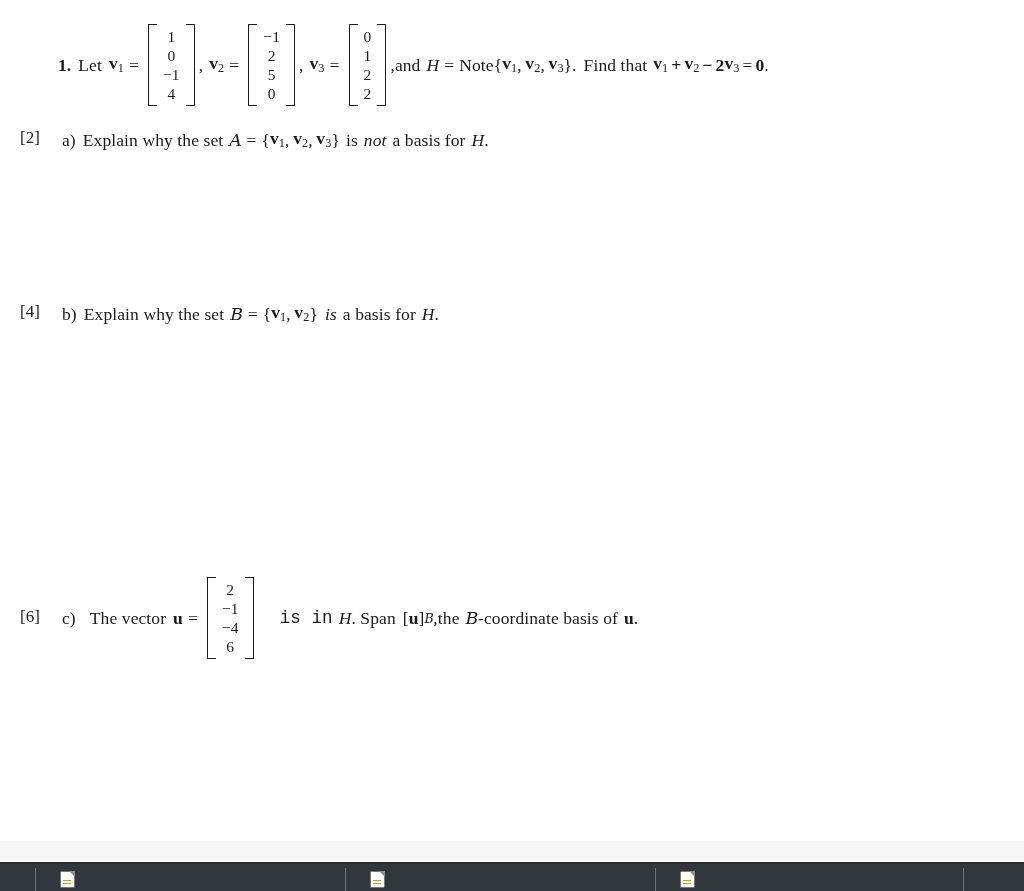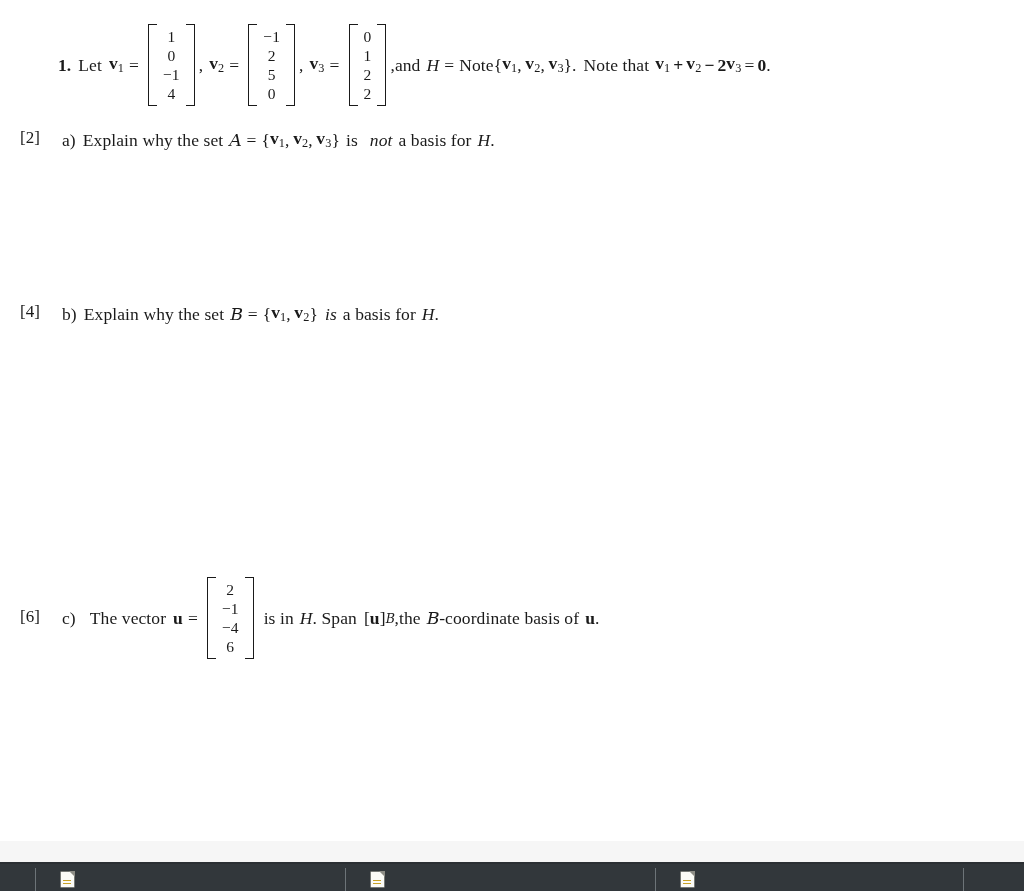--- a/index.html
+++ b/index.html
@@ -220,21 +220,21 @@
     <span class="op">=</span>
     <span>Note</span>
     <span>{</span>
     <span class="mb">v<sub>1</sub></span>
     <span>, </span>
     <span class="mb">v<sub>2</sub></span>
     <span>, </span>
     <span class="mb">v<sub>3</sub></span>
     <span>}.</span>
 
-    <span style="margin-left:7px;">Note that</span>
+    <span style="margin-left:7px;">Find that</span>
 
     <span class="mb" style="margin-left:6px;">v<sub>1</sub></span>
     <span class="mb opn">+</span>
     <span class="mb">v<sub>2</sub></span>
     <span class="mb opn">−</span>
     <span class="mb">2</span>
     <span class="mb">v<sub>3</sub></span>
     <span class="opn">=</span>
     <span class="mb">0</span>
     <span>.</span>
@@ -248,21 +248,21 @@
     <span class="cal" style="margin-left:6px;">A</span>
     <span class="op">=</span>
     <span>{</span>
     <span class="mb">v<sub>1</sub></span>
     <span>, </span>
     <span class="mb">v<sub>2</sub></span>
     <span>, </span>
     <span class="mb">v<sub>3</sub></span>
     <span>}</span>
     <span style="margin-left:6px;">is</span>
-    <span class="emph" style="margin-left:12px;">not</span>
+    <span class="emph" style="margin-left:6px;">not</span>
     <span style="margin-left:6px;">a basis for</span>
     <span class="mi" style="margin-left:6px;">H</span>
     <span>.</span>
   </div>
 
   <div class="marks" style="left:20px; top:302px;">[4]</div>
 
   <div class="qline" style="left:62px; top:302px; height:24px;">
     <span>b)</span>
     <span style="margin-left:7px;">Explain why the set</span>
@@ -291,21 +291,21 @@
       <span class="brk brk-l"></span>
       <span class="vec-col">
         <span>2</span>
         <span>−1</span>
         <span>−4</span>
         <span>6</span>
       </span>
       <span class="brk brk-r"></span>
     </span>
 
-    <span style="margin-left:6px;">is in</span>
+    <span style="margin-left:22px;font-family:Liberation Mono, monospace;">is in</span>
     <span class="mi" style="margin-left:6px;">H</span>
     <span>. Span</span>
     <span style="margin-left:7px;">[</span>
     <span class="mb">u</span>
     <span>]</span>
     <span class="cal" style="font-size:.72em; vertical-align:-.3em;">B</span>
     <span>,</span>
     <span style="margin-left:0;">the</span>
     <span class="cal" style="margin-left:6px;">B</span>
     <span>-coordinate basis of</span>

